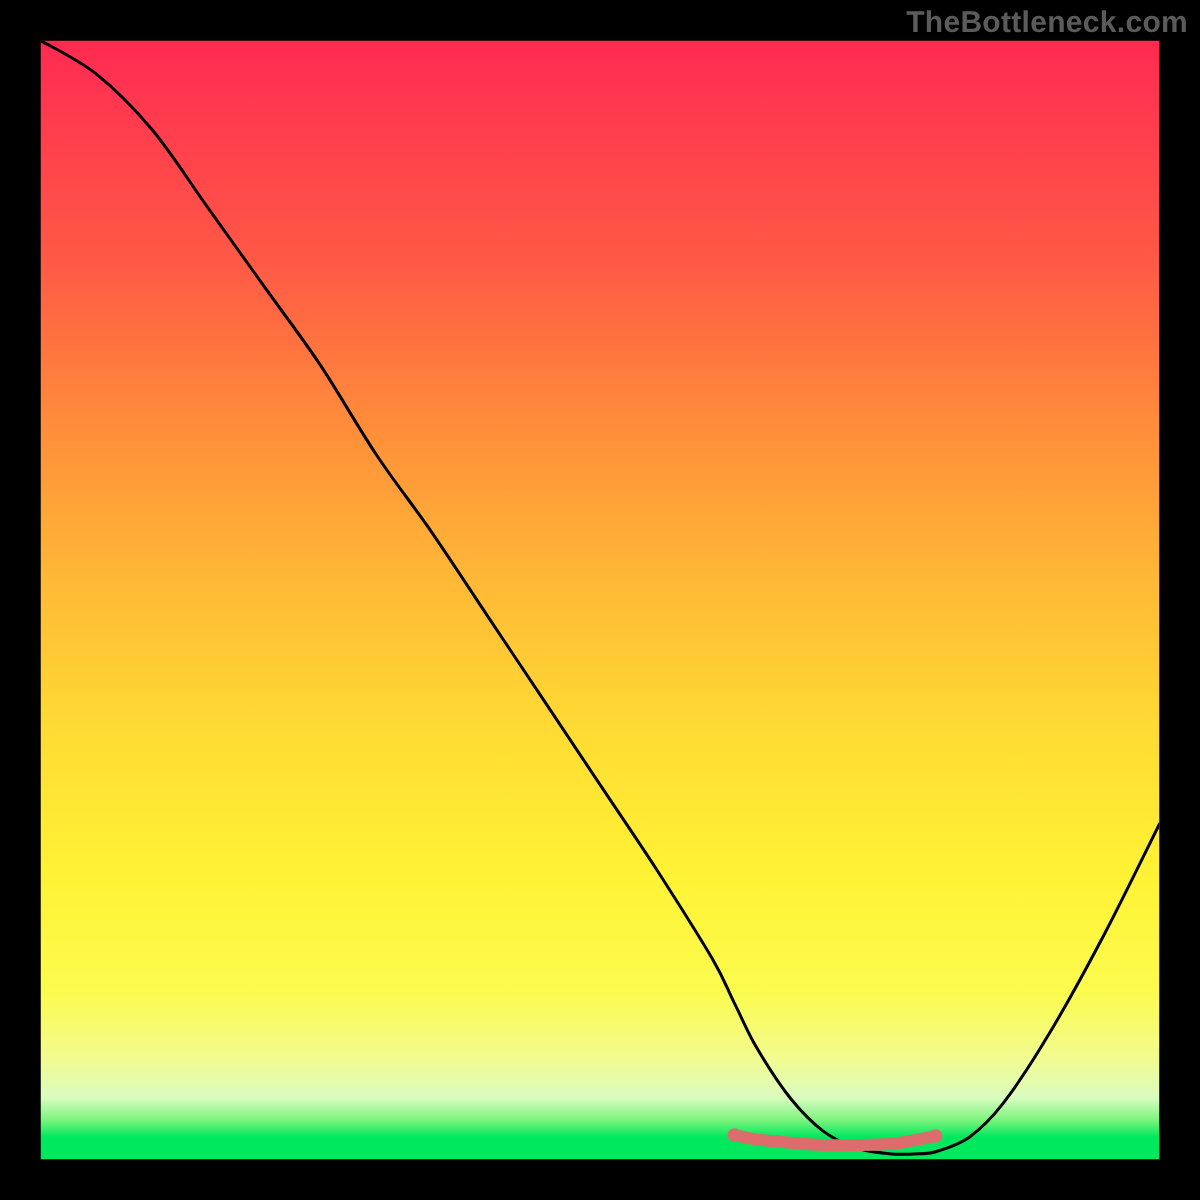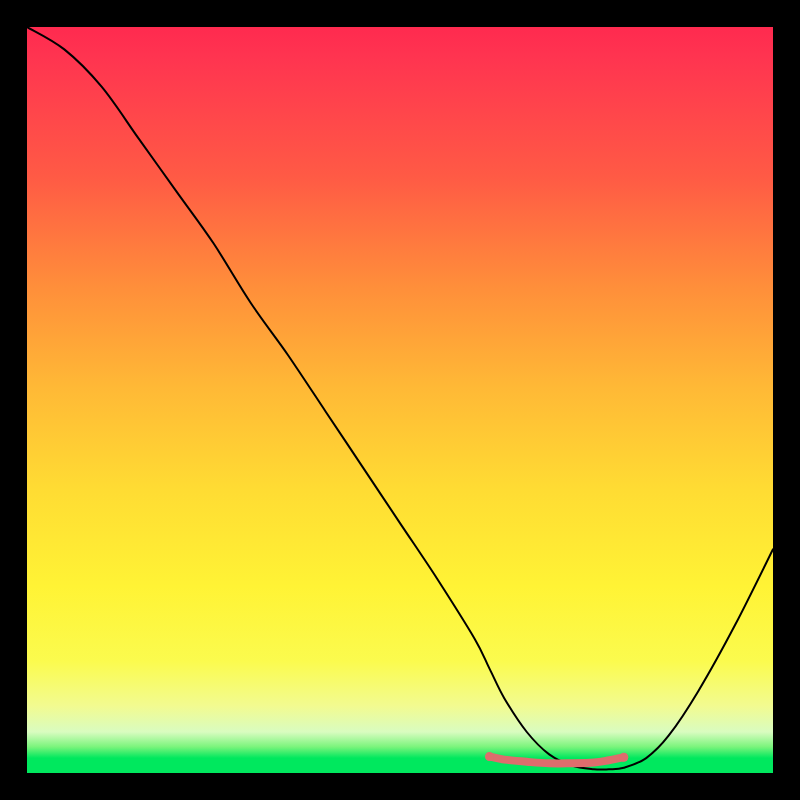--- a/index.html
+++ b/index.html
@@ -63,20 +63,21 @@
     left: 0;
     top: 0;
     width: 100%;
     height: 100%;
   }
 </style>
 </head>
 <body>
 
 <div class="container">
+  <div class="watermark">TheBottleneck.com</div>
   <div class="plot-area">
     <div class="gradient"></div>
     <svg class="curve" viewBox="0 0 746 746" preserveAspectRatio="none">
       <path fill="none" stroke="#000" stroke-width="2" stroke-linecap="round" d="M0.0 0.0 C6.2 3.7 24.9 12.4 37.3 22.4 C49.7 32.3 62.2 44.8 74.6 59.7 C87.0 74.6 99.5 94.5 111.9 111.9 C124.3 129.3 136.8 146.7 149.2 164.1 C161.6 181.5 174.1 197.7 186.5 216.3 C198.9 235.0 211.4 257.4 223.8 276.0 C236.2 294.7 248.7 310.2 261.1 328.2 C273.5 346.3 286.0 365.5 298.4 384.2 C310.8 402.8 323.3 421.5 335.7 440.1 C348.1 458.8 360.6 477.4 373.0 496.1 C385.4 514.7 397.9 532.8 410.3 552.0 C422.7 571.3 438.9 596.8 447.6 611.7 C456.3 626.6 457.5 631.6 462.5 641.6 C467.5 651.5 471.2 660.8 477.4 671.4 C483.7 682.0 492.4 695.6 499.8 705.0 C507.3 714.3 514.7 721.8 522.2 727.4 C529.7 732.9 537.1 736.1 544.6 738.5 C552.0 741.0 560.7 741.6 567.0 742.3 C573.2 742.9 576.9 742.5 581.9 742.3 C586.9 742.0 590.6 742.6 596.8 740.8 C603.0 738.9 611.7 736.4 619.2 731.1 C626.6 725.7 632.9 719.9 641.6 708.7 C650.3 697.5 660.2 682.6 671.4 663.9 C682.6 645.3 696.3 620.4 708.7 596.8 C721.1 573.2 739.8 534.6 746.0 522.2 " id="mainPath"></path>
       <path fill="none" stroke="#dd6d6d" stroke-width="8" stroke-linecap="round" stroke-linejoin="round" d="M462.5 729.6 C465.0 730.1 471.2 731.7 477.4 732.6 C483.7 733.4 492.4 734.2 499.8 734.8 C507.3 735.4 514.7 736.1 522.2 736.3 C529.7 736.6 537.1 736.4 544.6 736.3 C552.0 736.2 560.7 736.1 567.0 735.6 C573.2 735.1 576.9 734.2 581.9 733.3 C586.9 732.4 594.3 730.8 596.8 730.3 " id="hlPath"></path>
       <g id="hlDots">
           <circle cx="462.5" cy="729.6" r="4.5" fill="#dd6d6d"></circle>
           <circle cx="596.8" cy="730.3" r="4.5" fill="#dd6d6d"></circle>
         </g>
     </svg>

